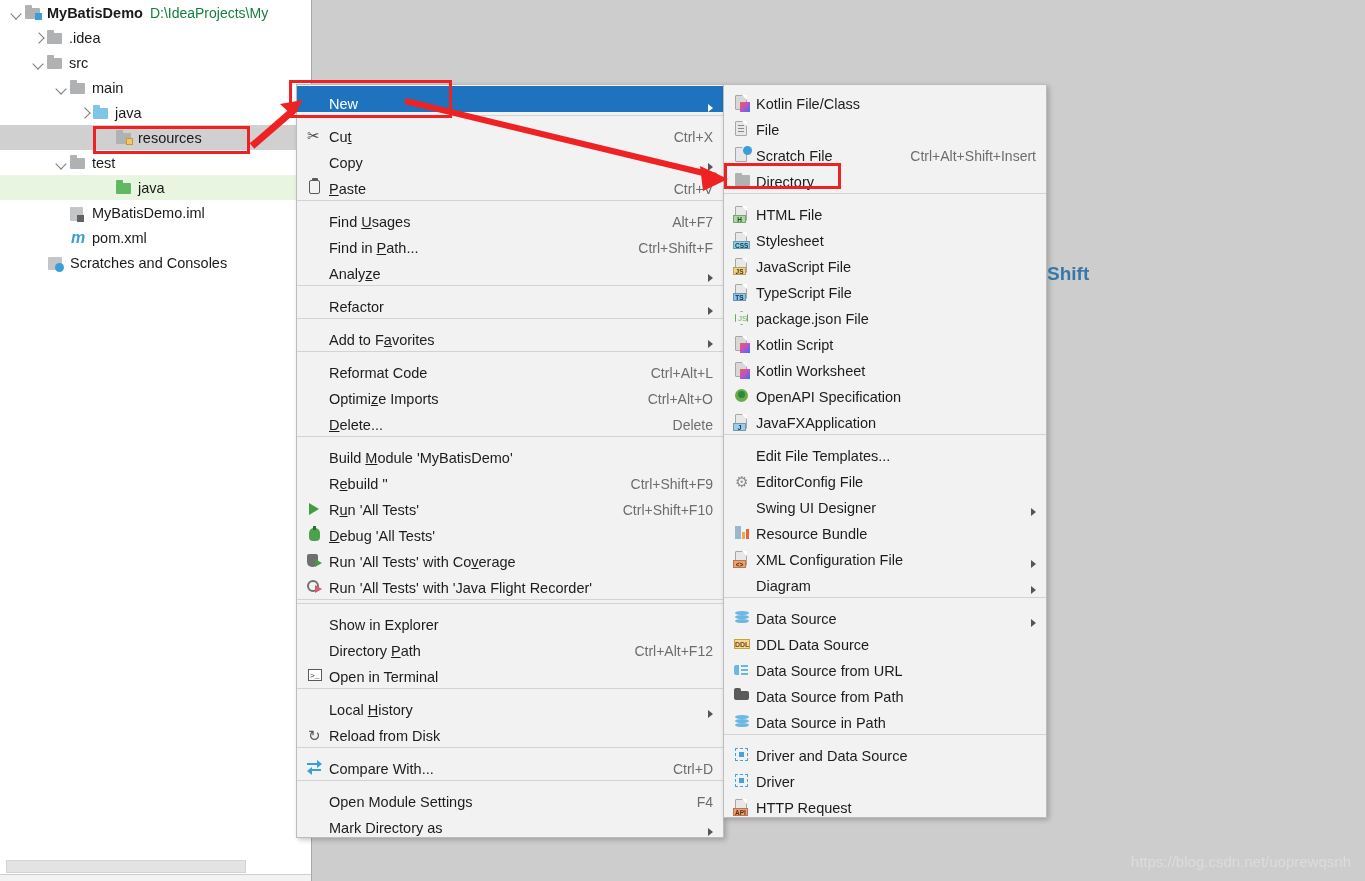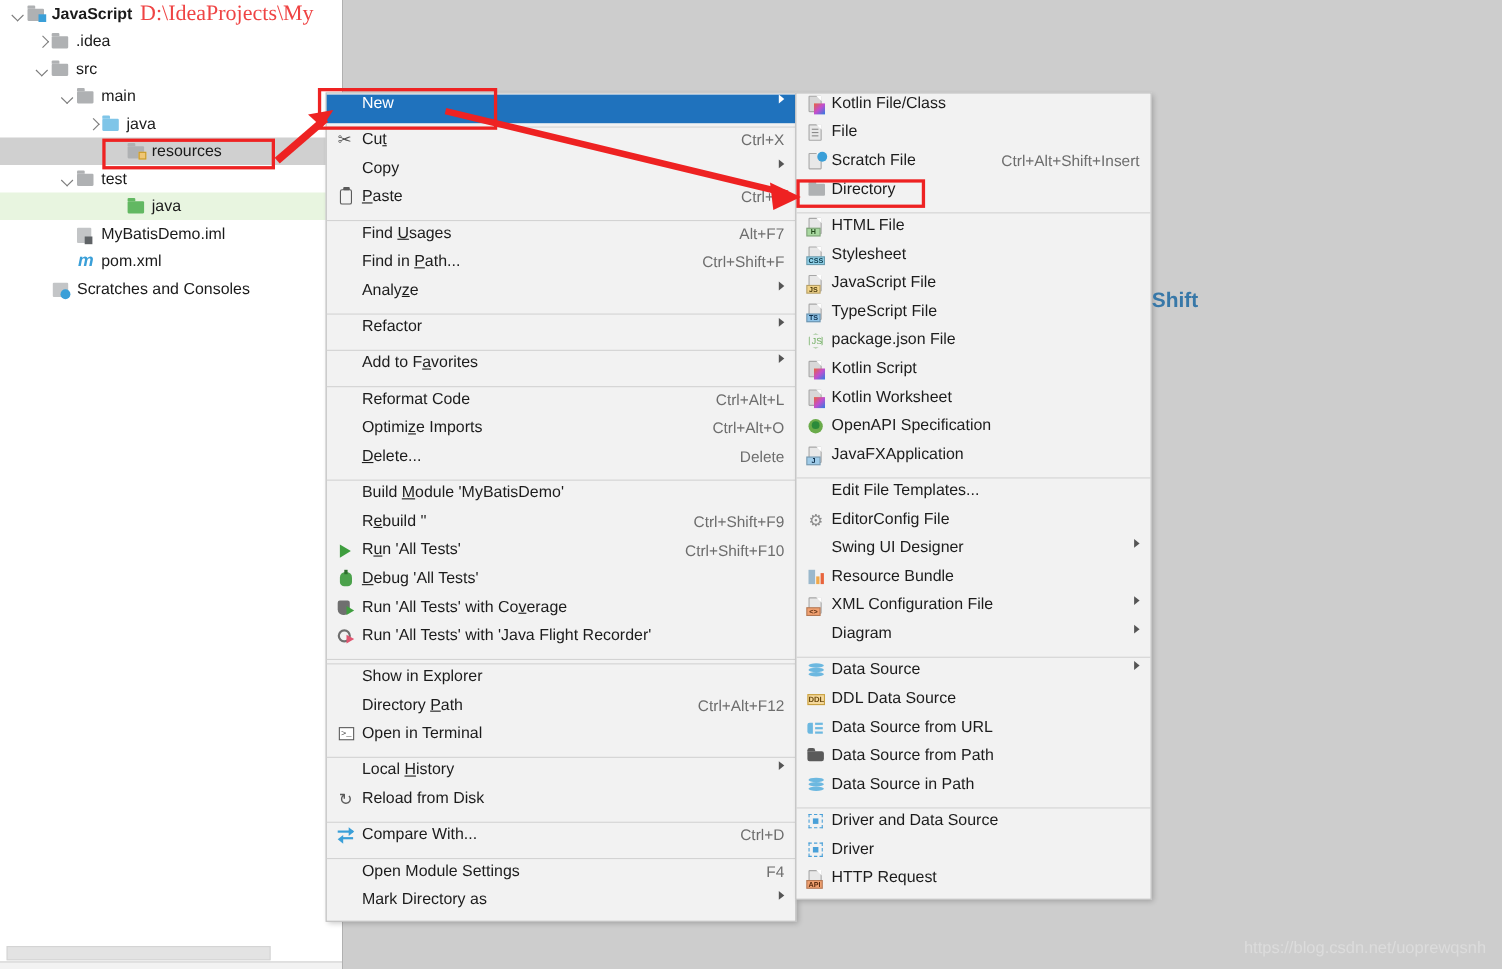--- a/index.html
+++ b/index.html
@@ -61,21 +61,21 @@
   .badge-res {
     position: absolute; right: 0px; bottom: 1px; width: 7px; height: 7px;
     background: #f0c674; border: .5px solid #c99b28;
   }
   .badge-blue {
     position: absolute; right: 0px; bottom: 1px; width: 7px; height: 7px;
     background: #3a9fd8;
   }
   .tname { font-size: 14.5px; }
   .tname.bold { font-weight: bold; }
-  .tpath { color: #ef4444; font-size: 20px; margin-left: 7px; font-family: Liberation Serif, serif; }
+  .tpath { color: #15803d; font-size: 14px; margin-left: 7px; }
 
   .iml-icon { position: absolute; left: 1px; top: 2px; width: 13px; height: 14px;
     background: #c3c5c7; border-radius: 1px; }
   .iml-icon::after { content:""; position:absolute; right:-1px; bottom:-1px;
     width:7px; height:7px; background:#5f6366; }
   .m-icon { font-style: italic; font-weight: bold; color: #3a9fd8; font-size: 16px;
     line-height: 16px; }
   .lib-icon { position: absolute; left: 1px; top: 2px; width: 14px; height: 13px; }
   .lib-icon i { position: absolute; bottom: 0; width: 2.5px; background: #4a90b8; display:block;}
   .scr-icon { position: absolute; left: 1px; top: 2px; width: 14px; height: 13px;
@@ -105,21 +105,21 @@
     box-shadow: 2px 2px 5px rgba(0,0,0,.22);
     padding: 1px 0;
     font-size: 14.5px;
     color: #1c1c1c;
   }
   #main-menu { left: 296px; top: 84px; width: 428px; }
   #sub-menu  { left: 723px; top: 84px; width: 324px; }
 
   .mi {
     position: relative;
-    display: flex; align-items: flex-start;
+    display: flex; align-items: flex-end;
     height: 26px;
     padding: 0 10px 0 8px;
     white-space: nowrap;
   }
   .mi.selected { background: #1f72bd; color: #ffffff; }
   .mi .ico { width: 20px; flex: 0 0 20px; height: 18px; position: relative; margin-right: 4px; }
   .mi .lbl { flex: 1 1 auto; }
   .mi .acc { color: #6d6d6d; font-size: 14px; margin-left: 16px; }
   .mi .arrow {
     width: 0; height: 0; margin-left: 12px;
@@ -167,21 +167,21 @@
 
 <div id="tree-panel">
   <div id="tree-rows">
       <div class="tree-row">
         <span style="display:inline-block;width:10px;flex:0 0 10px;"></span>
         <span class="twisty down"></span>
         <span class="tnode-icon">
           <span class="folder"></span>
           <span class="badge-blue"></span>
         </span>
-        <span class="tname bold">JavaScript</span>
+        <span class="tname bold">MyBatisDemo</span>
         <span class="tpath">D:\IdeaProjects\My</span>
       </div>
       <div class="tree-row">
         <span style="display:inline-block;width:32px;flex:0 0 32px;"></span>
         <span class="twisty right"></span>
         <span class="tnode-icon">
           <span class="folder"></span>
         </span>
         <span class="tname">.idea</span>
       </div>

